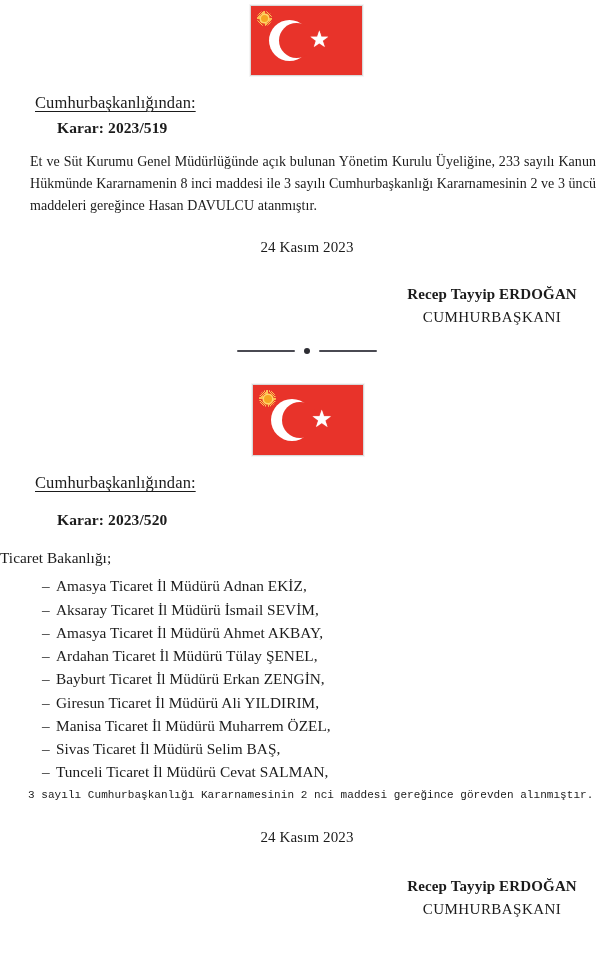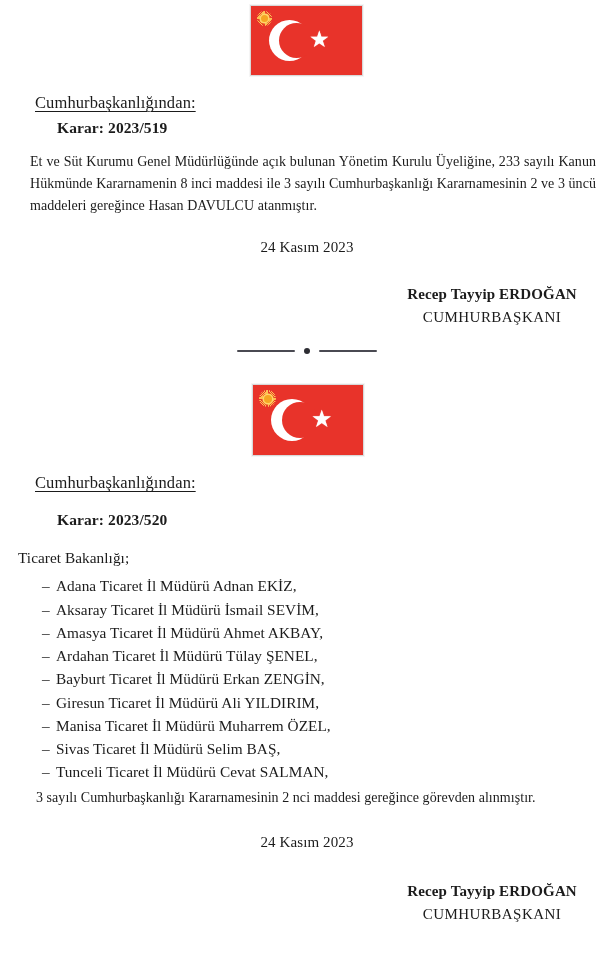--- a/index.html
+++ b/index.html
@@ -116,42 +116,42 @@
     line-height: 1.58;
     text-align: justify;
     text-justify: inter-word;
     padding: 0 18px 0 30px;
     letter-spacing: 0.05px;
   }
 
   .intro-line {
     font-size: 15.3px;
     line-height: 1.5;
-    padding-left: 18px;
     letter-spacing: 0.05px;
   }
 
   ul.name-list {
     list-style: none;
     margin: 0;
     padding: 0 0 0 42px;
   }
   ul.name-list li {
     font-size: 15.3px;
     line-height: 1.52;
     letter-spacing: 0.05px;
     white-space: nowrap;
   }
   .dash { display: inline-block; width: 14px; }
 
   .closing-line {
-    font-size: 14px;
+    font-size: 11px;
     line-height: 1.5;
-    padding-left: 36px;
-    letter-spacing: 0.05px;
+    padding-left: 28px;
+    letter-spacing: 0.05px;
+    font-family: Liberation Mono, monospace;
   }
 
   
   .date {
     font-size: 15px;
     text-align: center;
     letter-spacing: 0.1px;
   }
 
   
@@ -249,21 +249,21 @@
 
     <div class="issuer-row" style="margin-top:17px;">
       <span class="issuer">Cumhurbaşkanlığından:</span>
     </div>
 
     <div class="karar" style="margin-top:18px;">Karar: 2023/520</div>
 
     <div class="intro-line" style="margin-top:18px;">Ticaret Bakanlığı;</div>
 
     <ul class="name-list" style="margin-top:4px;">
-      <li><span class="dash">–</span><span>Adana Ticaret İl Müdürü Adnan EKİZ,</span></li>
+      <li><span class="dash">–</span><span>Amasya Ticaret İl Müdürü Adnan EKİZ,</span></li>
       <li><span class="dash">–</span><span>Aksaray Ticaret İl Müdürü İsmail SEVİM,</span></li>
       <li><span class="dash">–</span><span>Amasya Ticaret İl Müdürü Ahmet AKBAY,</span></li>
       <li><span class="dash">–</span><span>Ardahan Ticaret İl Müdürü Tülay ŞENEL,</span></li>
       <li><span class="dash">–</span><span>Bayburt Ticaret İl Müdürü Erkan ZENGİN,</span></li>
       <li><span class="dash">–</span><span>Giresun Ticaret İl Müdürü Ali YILDIRIM,</span></li>
       <li><span class="dash">–</span><span>Manisa Ticaret İl Müdürü Muharrem ÖZEL,</span></li>
       <li><span class="dash">–</span><span>Sivas Ticaret İl Müdürü Selim BAŞ,</span></li>
       <li><span class="dash">–</span><span>Tunceli Ticaret İl Müdürü Cevat SALMAN,</span></li>
     </ul>
 

